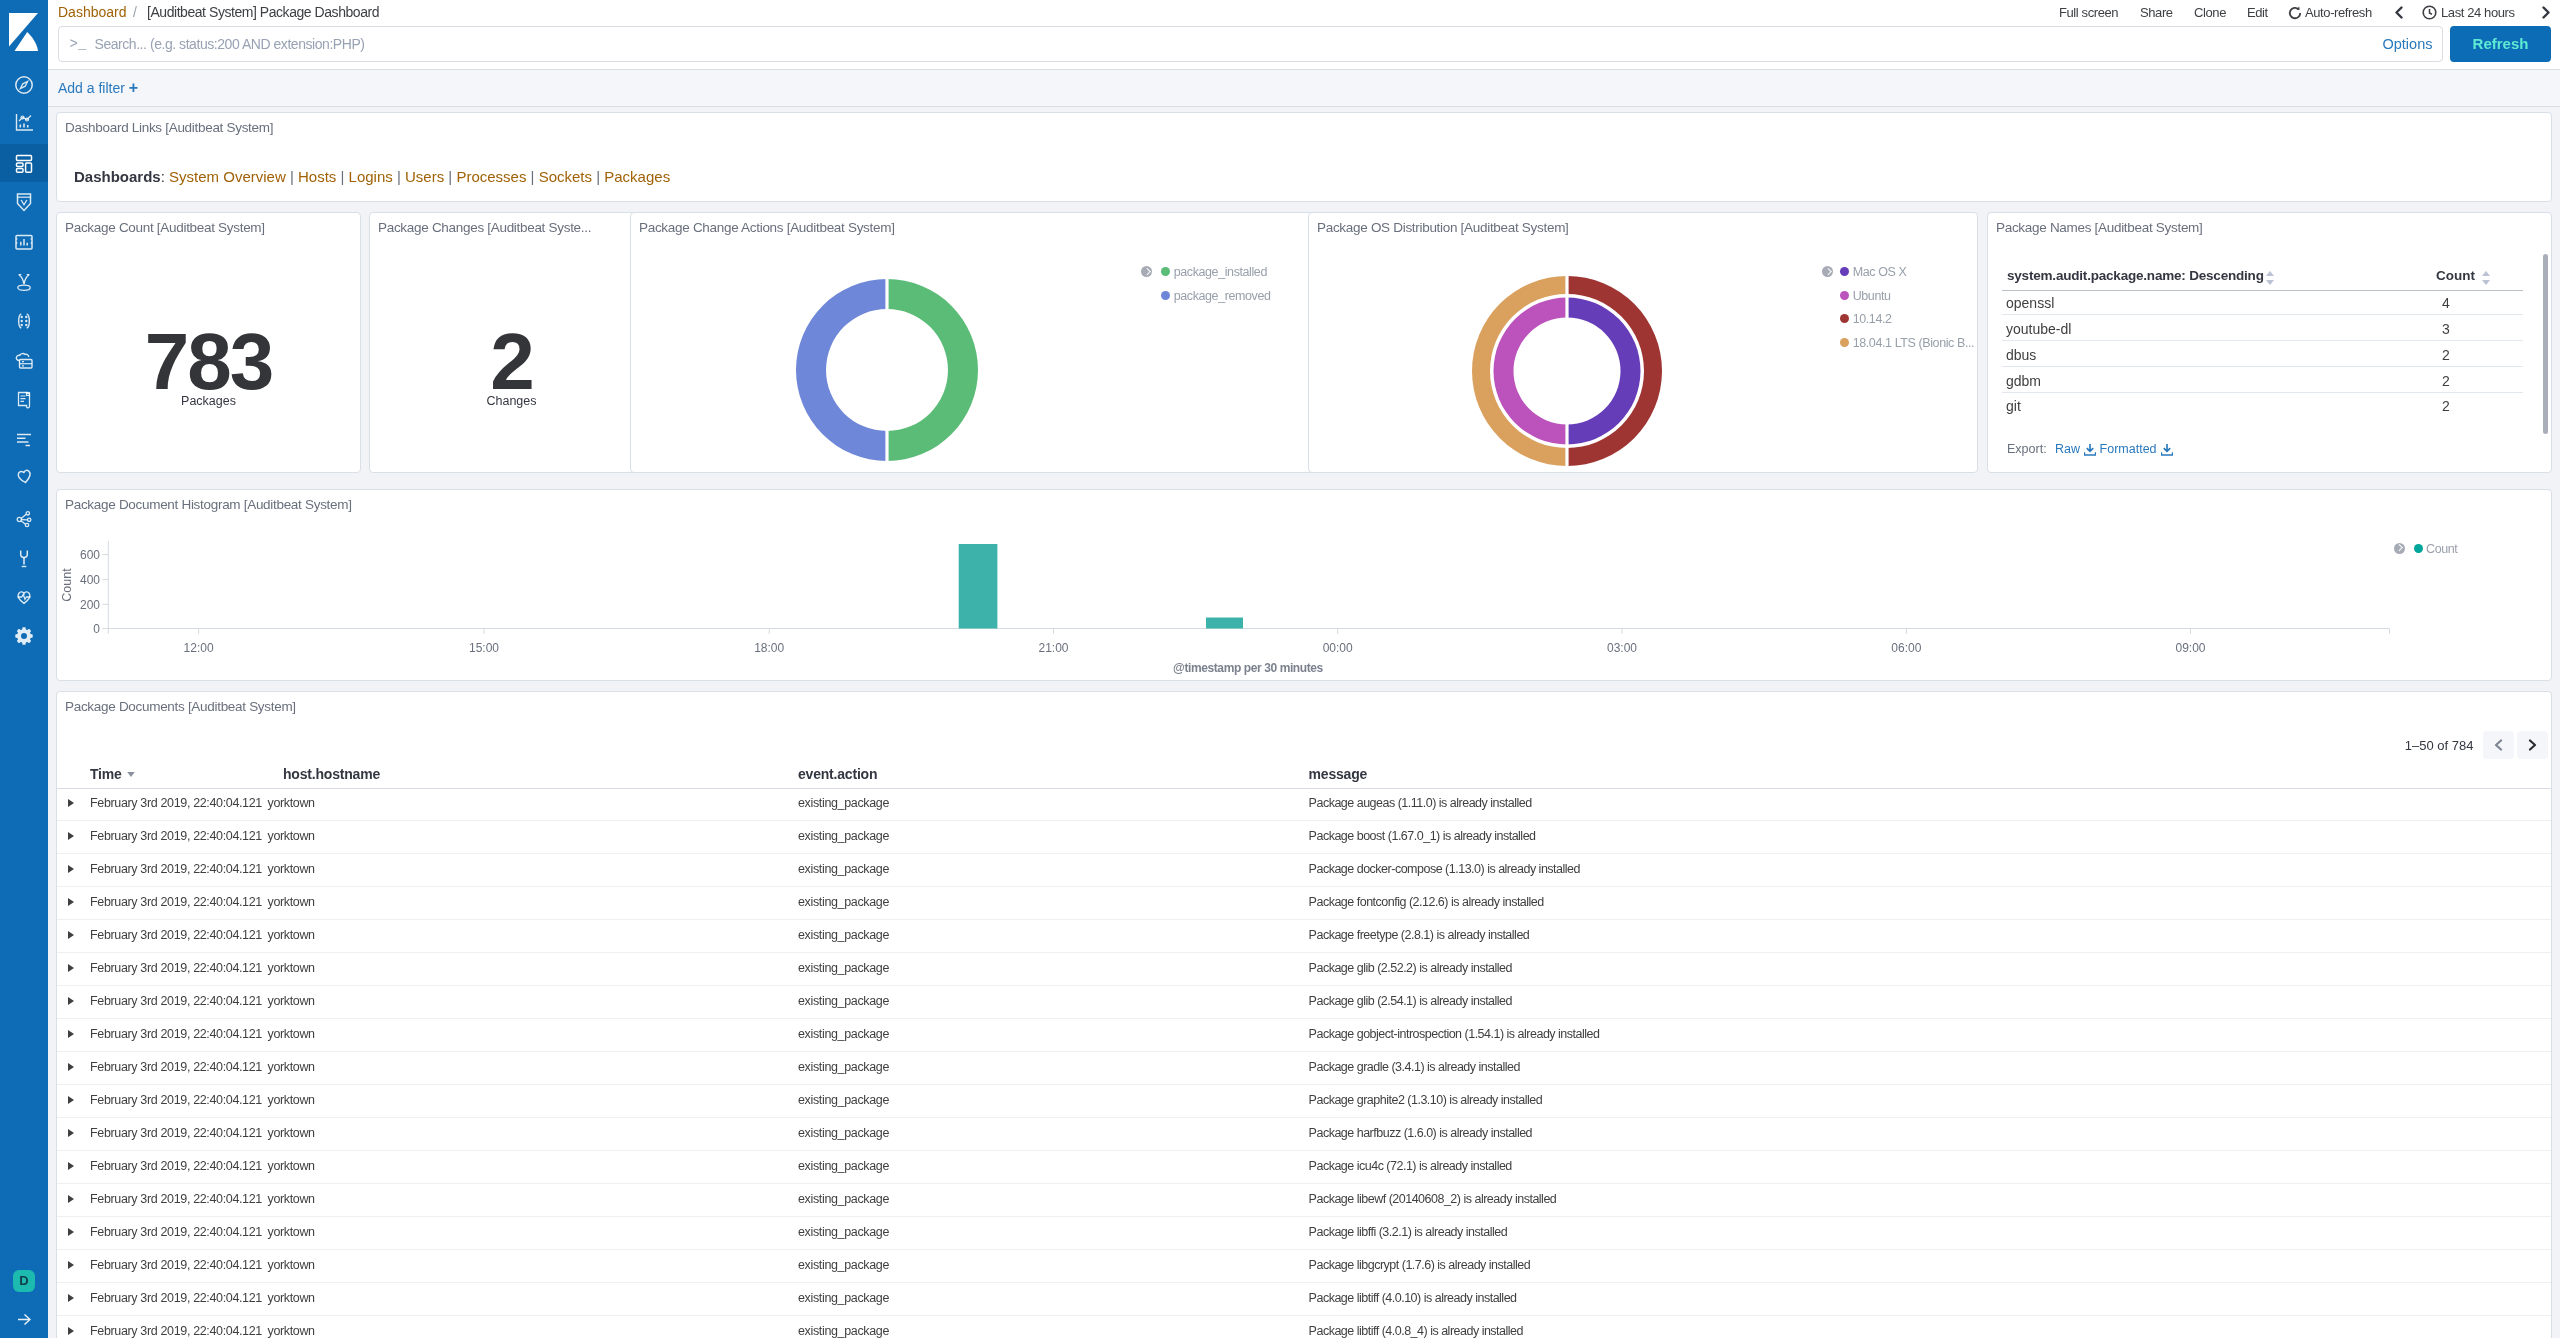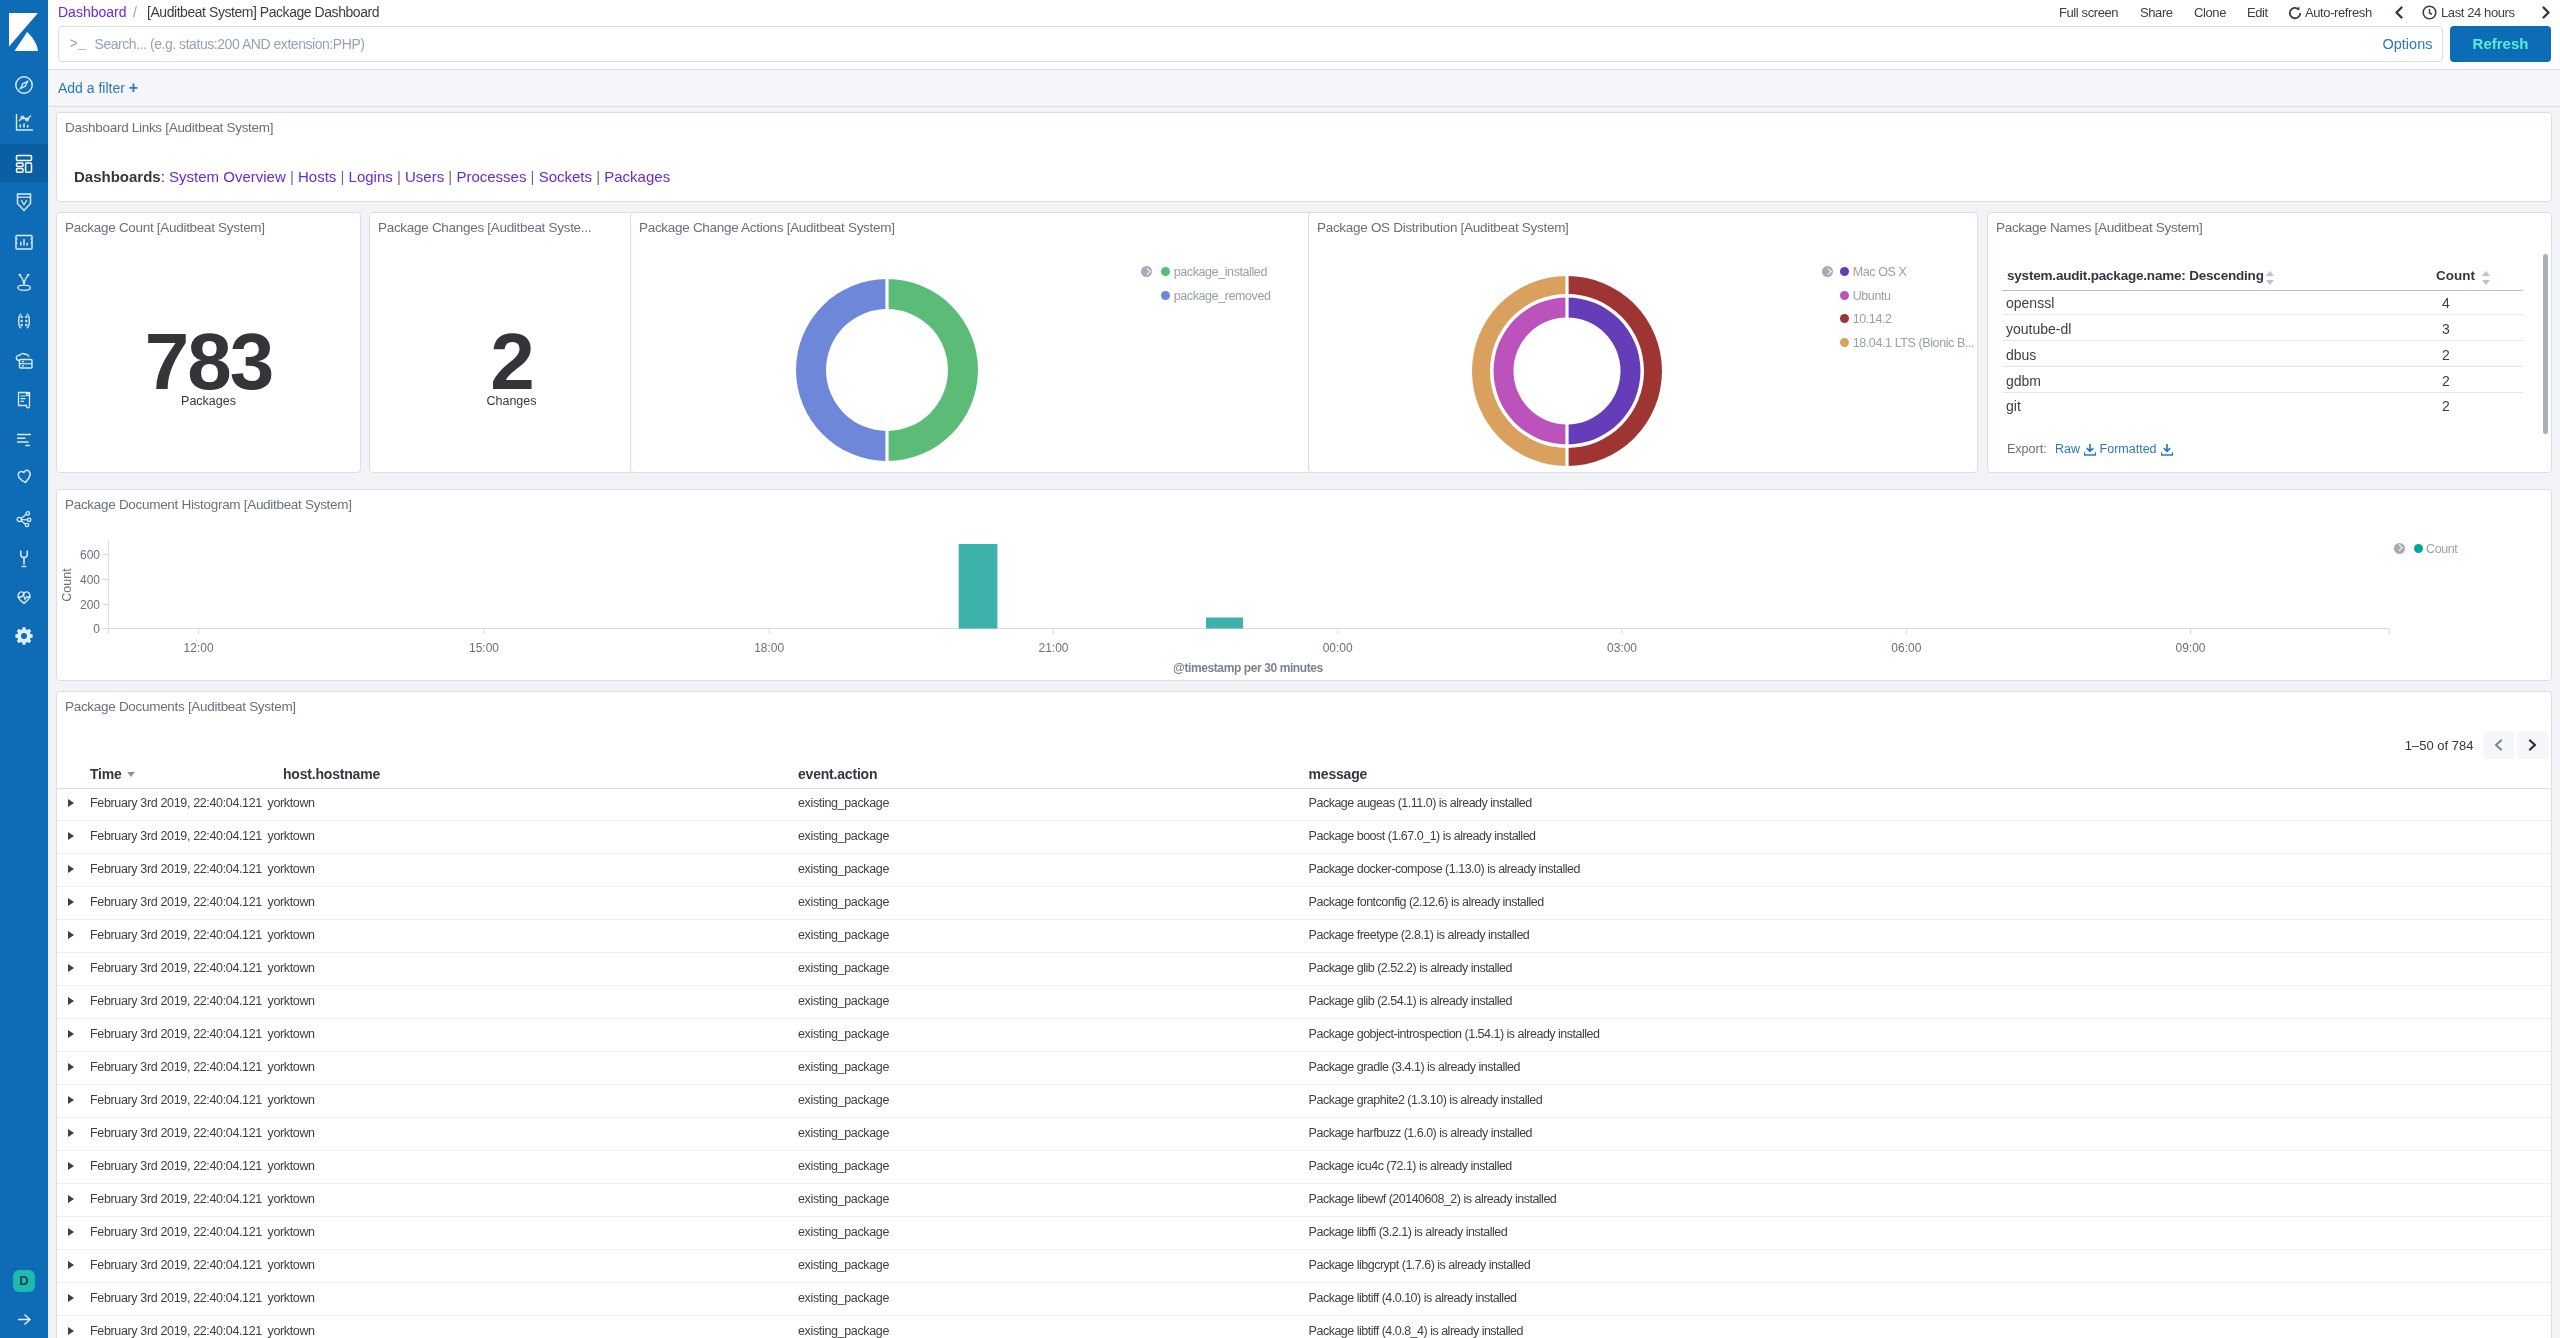--- a/index.html
+++ b/index.html
@@ -11,21 +11,21 @@
 #sidebar svg.icn { position:absolute; left:13px; width:22px; height:22px; }
 #main { position:absolute; left:48px; top:0; width:2512px; height:1338px; }
 #topbar { position:absolute; left:0; top:0; width:2512px; height:70px; background:#fff; border-bottom:1px solid #d9dce3; }
 #filterbar { position:absolute; left:0; top:70px; width:2512px; height:37px; background:#f4f6f9; border-bottom:1px solid #d9dce3; }
 .crumb { position:absolute; top:4px; font-size:14px; color:#3d3f43; }
 .menu { position:absolute; top:5px; font-size:13px; letter-spacing:-0.4px; color:#3d3f43; white-space:nowrap; }
 #searchbox { position:absolute; left:9.5px; top:26px; width:2385px; height:36px; background:#fff; border:1px solid #d9dce3; border-radius:4px; }
 #refreshbtn { position:absolute; left:2402px; top:26px; width:101px; height:36px; background:#0c6cb6; border-radius:4px; color:#5eead4; font-size:15px; font-weight:bold; text-align:center; line-height:36px; }
 .panel { position:absolute; background:#fff; border:1px solid #d9dfe7; border-radius:4px; }
 .ptitle { position:absolute; left:8px; top:7px; font-size:13.5px; letter-spacing:-0.3px; color:#69707d; white-space:nowrap; }
-.link { color:#6d28d9; }
+.link { color:#a16207; }
 .lg { position:absolute; font-size:12.5px; letter-spacing:-0.4px; color:#98a0ab; white-space:nowrap; }
 .lgdot { position:absolute; width:9px; height:9px; border-radius:50%; }
 .lgmore { position:absolute; width:11px; height:11px; border-radius:50%; background:#a7abb5; }
 .lgmore:after { content:""; position:absolute; left:3.5px; top:2.8px; width:3.5px; height:3.5px; border:1.6px solid #fff; border-left:none; border-bottom:none; transform:rotate(45deg); }
 .mnum { position:absolute; width:100%; text-align:center; font-size:80px; font-weight:bold; letter-spacing:-2px; color:#333538; line-height:1; }
 .mlab { position:absolute; width:100%; text-align:center; font-size:12.5px; color:#343741; }
 .nrow { position:absolute; left:18px; font-size:14px; color:#3f3f3f; }
 .ncnt { position:absolute; left:454px; font-size:14px; color:#3f3f3f; }
 .nsep { position:absolute; left:14px; width:521px; height:1px; background:#e3e7ee; }
 .dth { position:absolute; font-size:14px; font-weight:bold; letter-spacing:-0.2px; color:#343741; }

